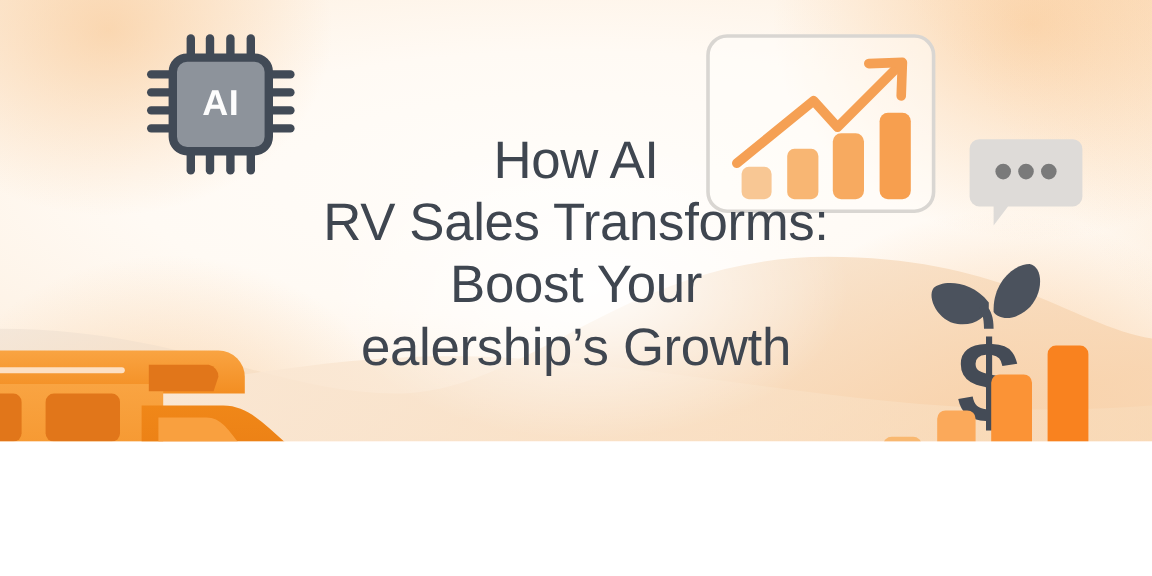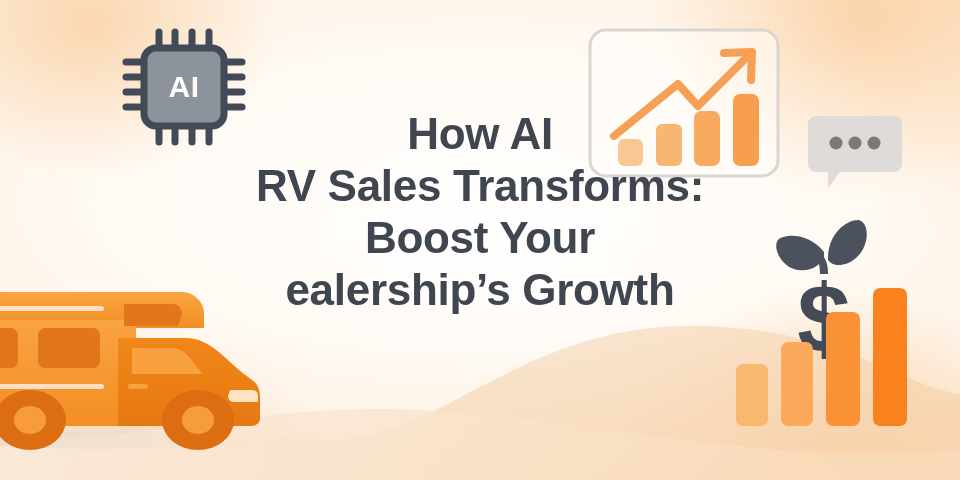--- a/index.html
+++ b/index.html
@@ -7,21 +7,21 @@
     padding: 0;
     background: #ffffff;
   }
   body {
     font-family: "Liberation Sans", sans-serif;
   }
 
   .banner {
     position: relative;
     width: 960px;
-    height: 480px;
+    height: 368px;
     overflow: hidden;
     background: #fdf6ee;
   }
 
   
   .bg-base {
     position: absolute;
     inset: 0;
     background:
       radial-gradient(120% 95% at 50% 42%, #fffdfa 0%, #fffaf4 32%, #fdeedd 66%, #fbe2c9 100%);
@@ -77,21 +77,21 @@
   
   .headline {
     position: absolute;
     left: 0;
     top: 108px;
     width: 960px;
     text-align: center;
     color: #3f4650;
     font-size: 44px;
     line-height: 52px;
-    font-weight: 700;
+    font-weight: 400;
     letter-spacing: -0.3px;
     z-index: 6;
     pointer-events: none;
   }
   .headline .hl-line { display: block; white-space: nowrap; }
 
   
   .art { position: absolute; }
 
   

